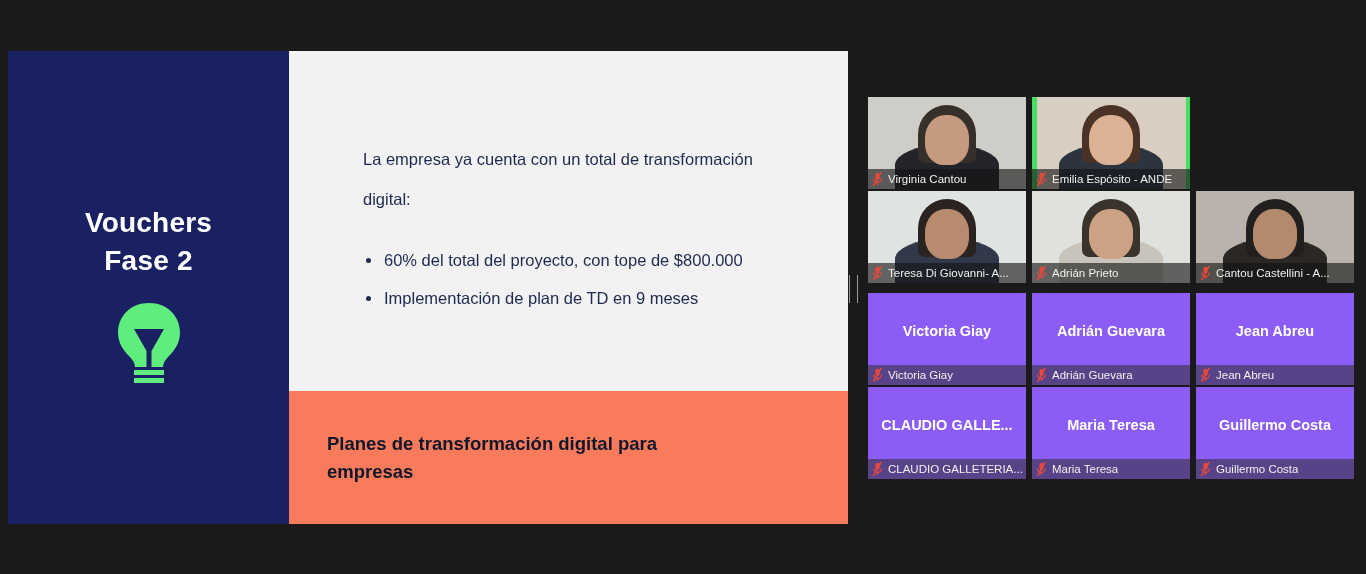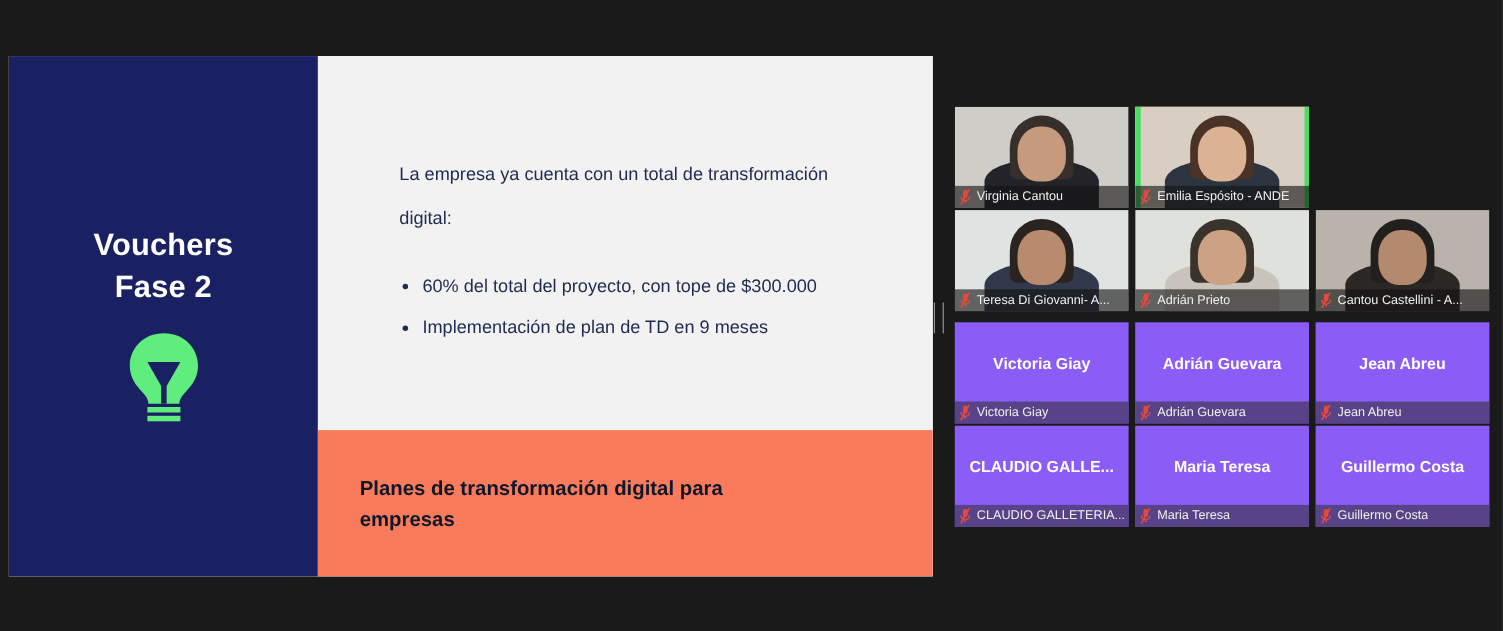--- a/index.html
+++ b/index.html
@@ -225,21 +225,21 @@
           <rect x="23" y="69" width="30" height="5" fill="#5fee7e"></rect>
           <rect x="23" y="77" width="30" height="5" fill="#5fee7e"></rect>
         </svg>
       </div>
     </div>
 
     <div class="slide-right">
       <div class="slide-body">
         <p class="slide-lead">La empresa ya cuenta con un total de transformación digital:</p>
         <ul class="slide-bullets">
-          <li>60% del total del proyecto, con tope de $300.000</li>
+          <li>60% del total del proyecto, con tope de $800.000</li>
           <li>Implementación de plan de TD en 9 meses</li>
         </ul>
       </div>
       <div class="slide-footer">
         <div class="slide-footer-text">Planes de transformación digital para
 empresas</div>
       </div>
     </div>
   </div>
 

